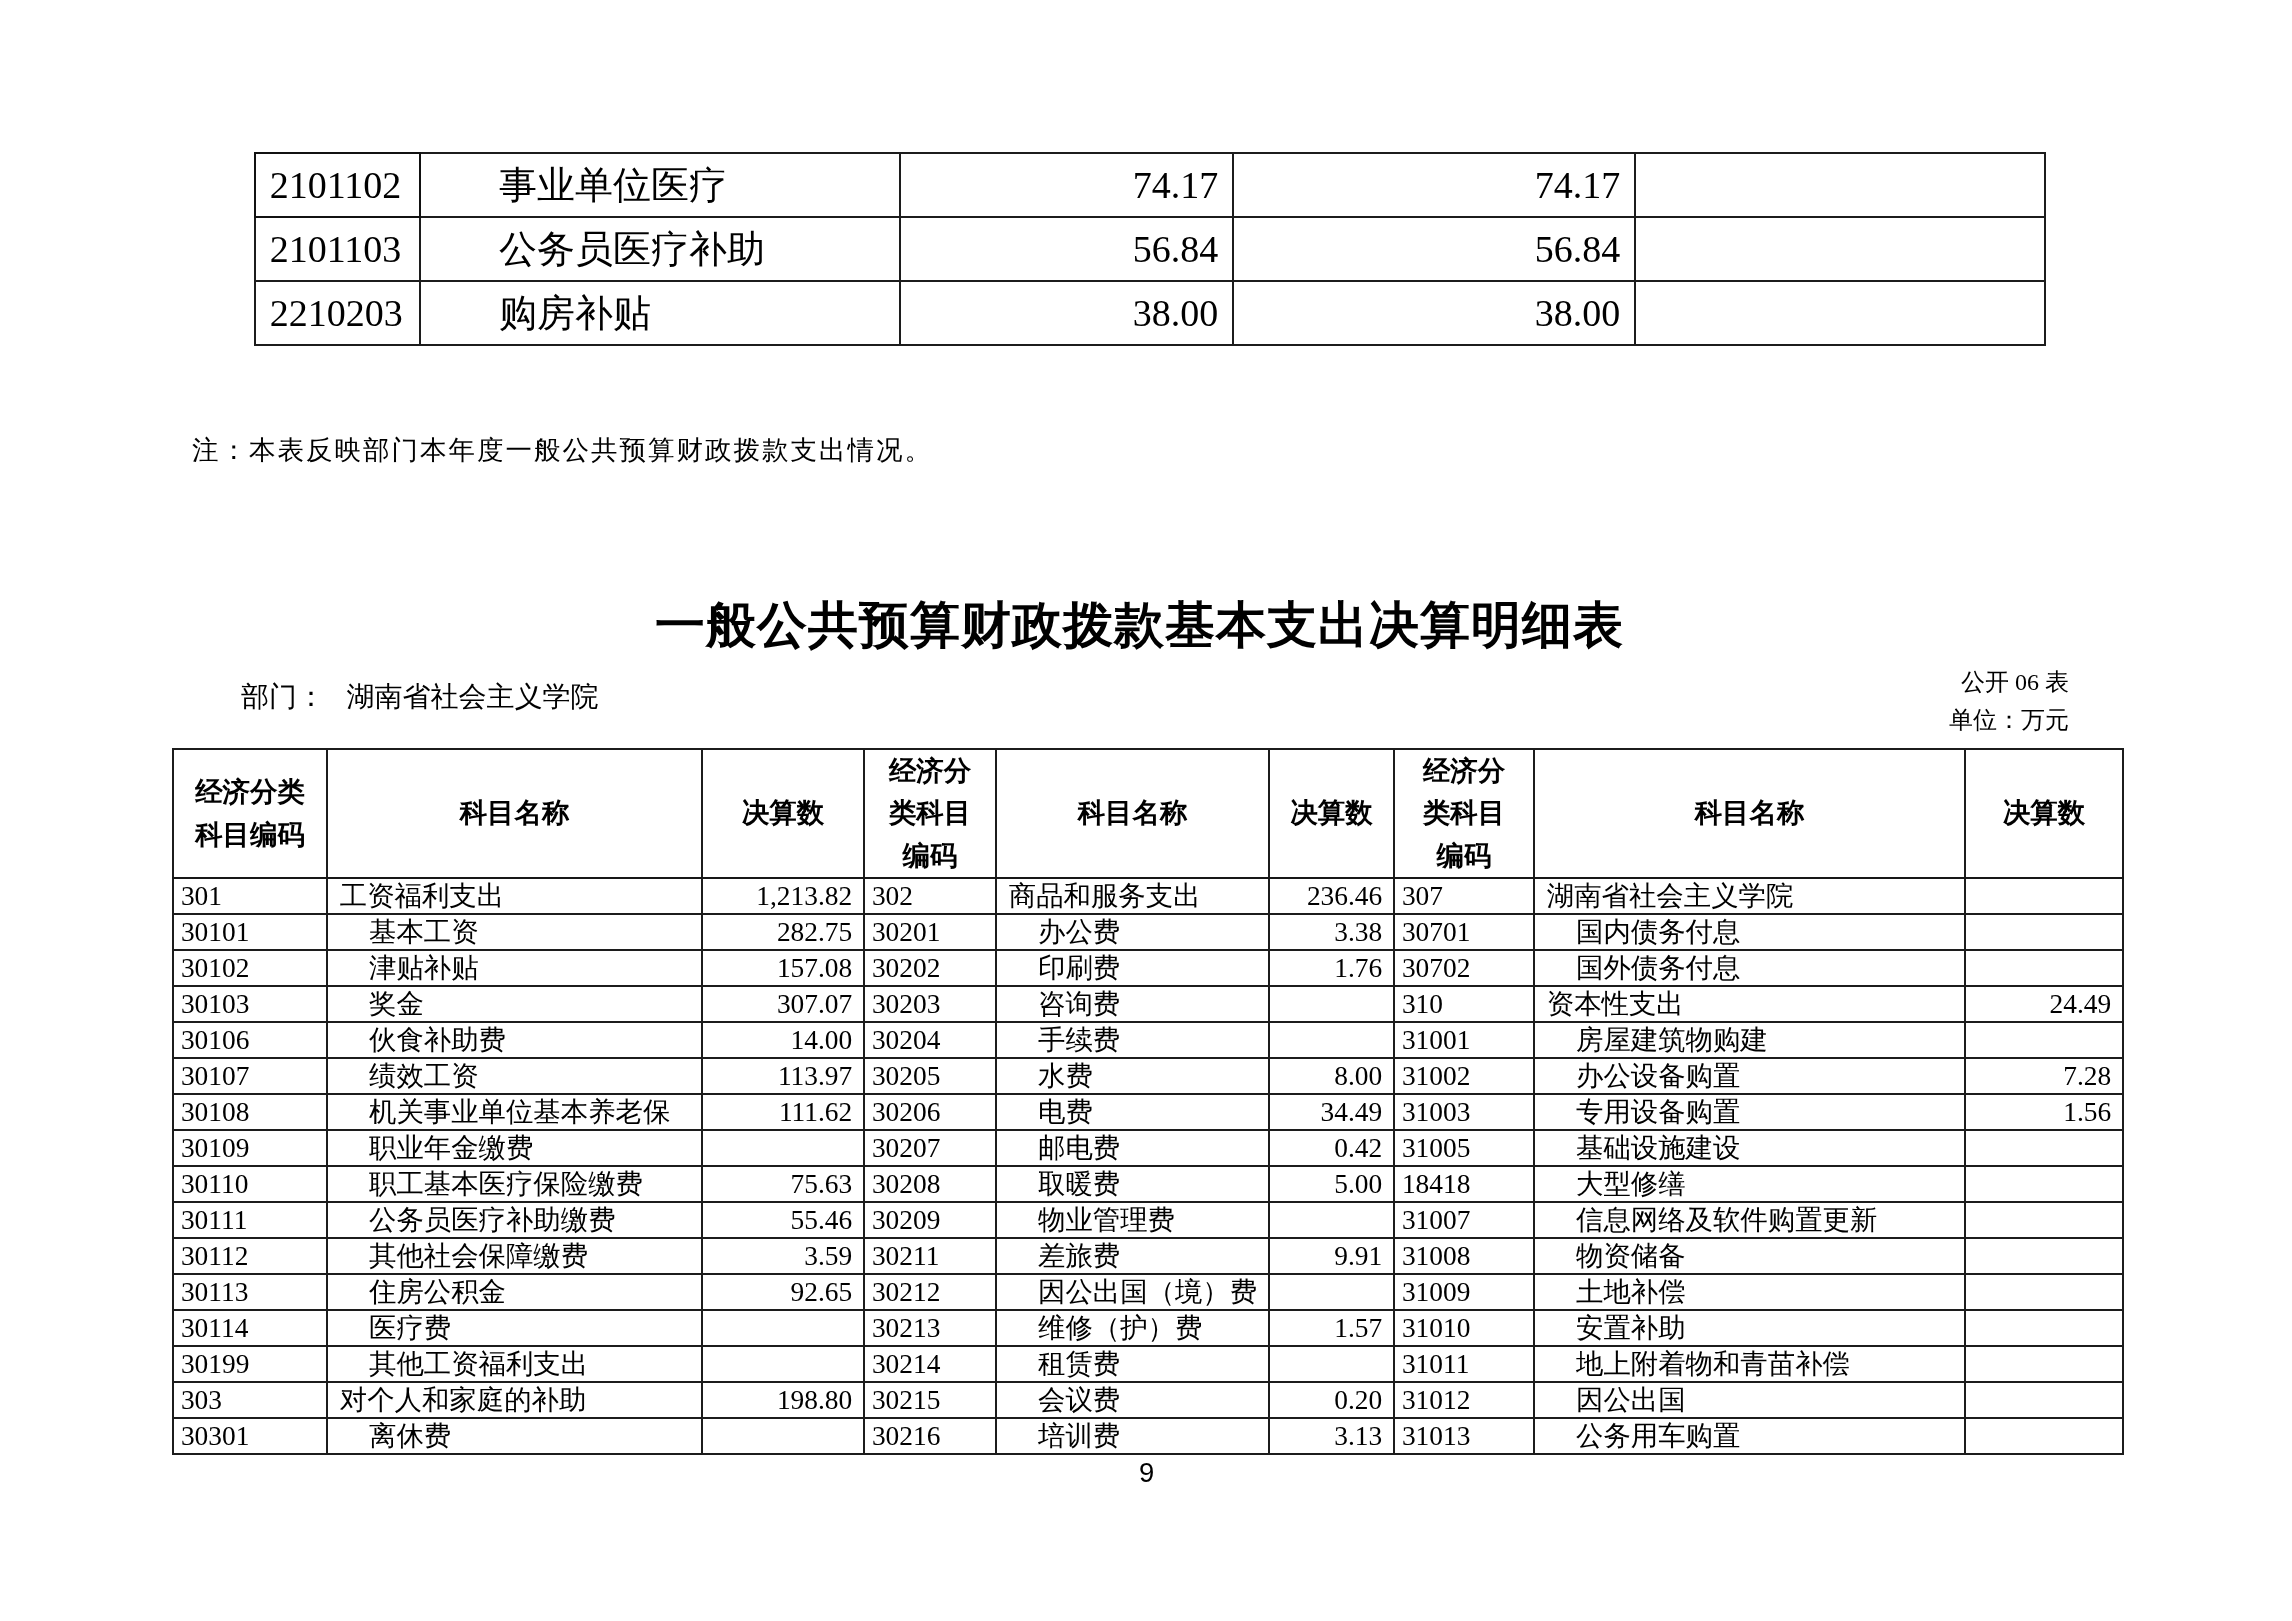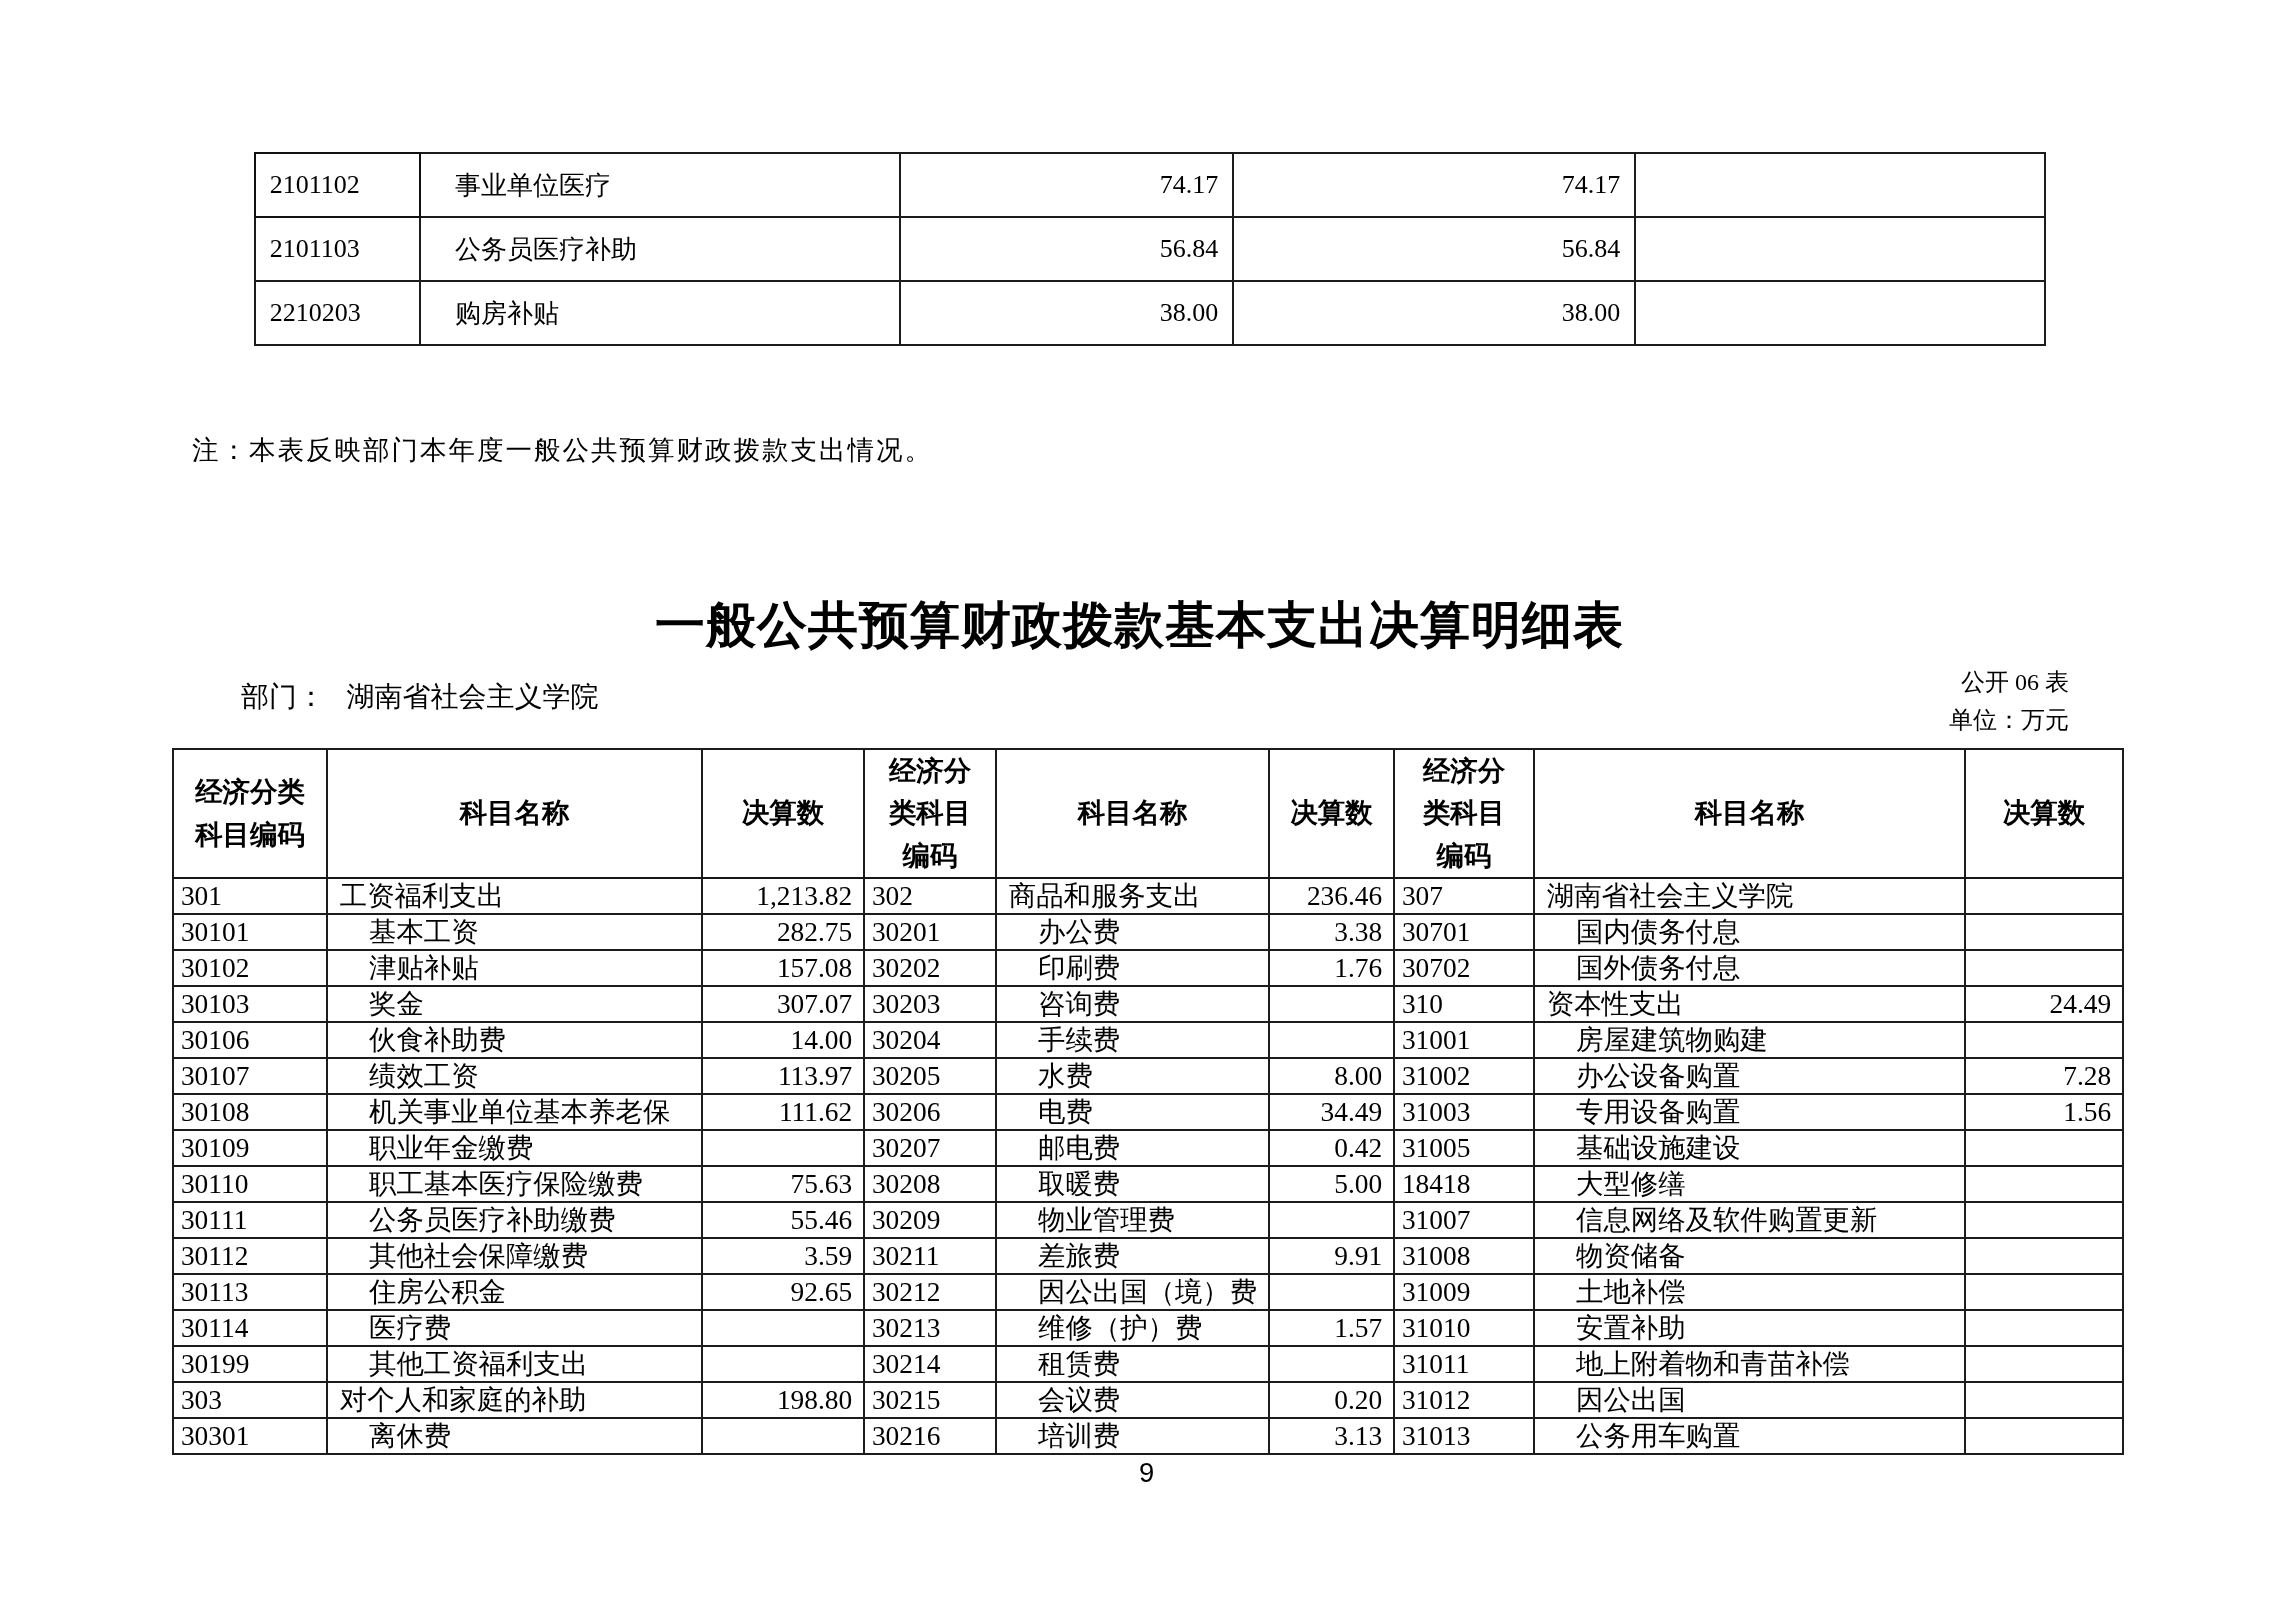--- a/index.html
+++ b/index.html
@@ -10,33 +10,33 @@
     font-family:"Liberation Serif","DejaVu Serif",serif;
     color:#000;
     overflow:hidden;
   }
 
   
   .top-table-wrap{position:absolute;left:254px;top:152px;}
   table.top-table{
     border-collapse:collapse;table-layout:fixed;
     width:1790px;
-    font-size:26px;
+    font-size:38px;
   }
   table.top-table td{
     border:2px solid #1c1c1c;
     height:62px;
     padding:0;
     vertical-align:middle;
     white-space:nowrap;
     overflow:hidden;
   }
   table.top-table{border:2.9px solid #161616;}
   table.top-table td.tt-code{padding-left:13.7px;}
-  table.top-table td.tt-name{padding-left:34px;}
+  table.top-table td.tt-name{padding-left:78px;}
   table.top-table td.tt-val{text-align:right;padding-right:13.7px;}
   table.top-table td.boxed{border:2.9px solid #111;}
 
   
   .note{
     position:absolute;left:192px;top:432px;
     font-size:26.5px;letter-spacing:2px;
   }
 
   

